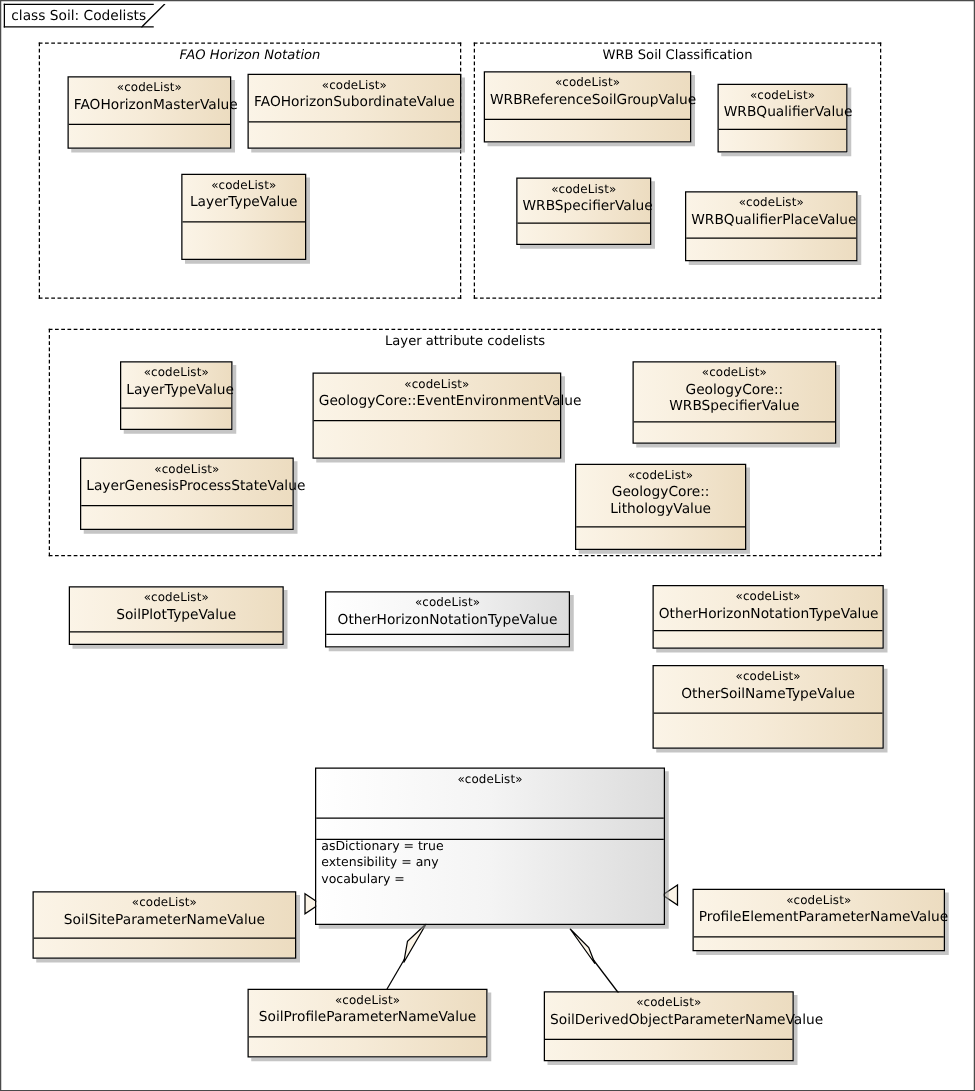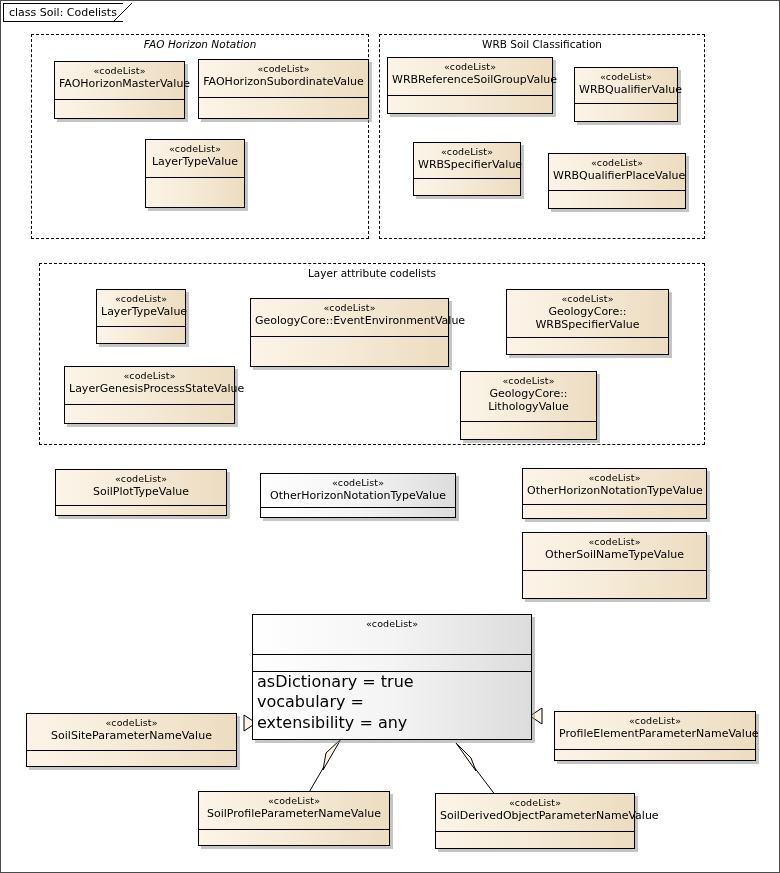--- a/index.html
+++ b/index.html
@@ -104,21 +104,21 @@
     border-bottom: 1px solid #000;
   }
 
   
   .tags-title {
     text-align: center;
     font-size: 10.5px;
     padding: 2px 0 1px 0;
   }
   .tag-line {
-    font-size: 16px;
+    font-size: 10px;
     padding: 0 0 0 4px;
     line-height: 1.28;
     white-space: nowrap;
   }
 
   
   .conn-layer {
     position: absolute;
     left: 0;
     top: 0;
@@ -306,22 +306,22 @@
     </g>
   </svg>
 
   <div class="uml gray" style="left:251px; top:613px; width:280px; height:126px;">
     <div class="head" style="height:40px;">
       <span class="stereo">«codeList»</span>
     </div>
     <div class="compartment bordered" style="height:17px;"></div>
     <div class="compartment" style="height:67px;">
       <div class="tag-line">asDictionary = true</div>
+      <div class="tag-line">extensibility = any</div>
       <div class="tag-line">vocabulary =</div>
-      <div class="tag-line">extensibility = any</div>
     </div>
   </div>
 
   <div class="uml" style="left:25px; top:712px; width:211px; height:54px;">
     <div class="head" style="height:37px;">
       <span class="stereo">«codeList»</span>
       <span class="cname">SoilSiteParameterNameValue</span>
     </div>
     <div class="compartment" style="height:16px;"></div>
   </div>

